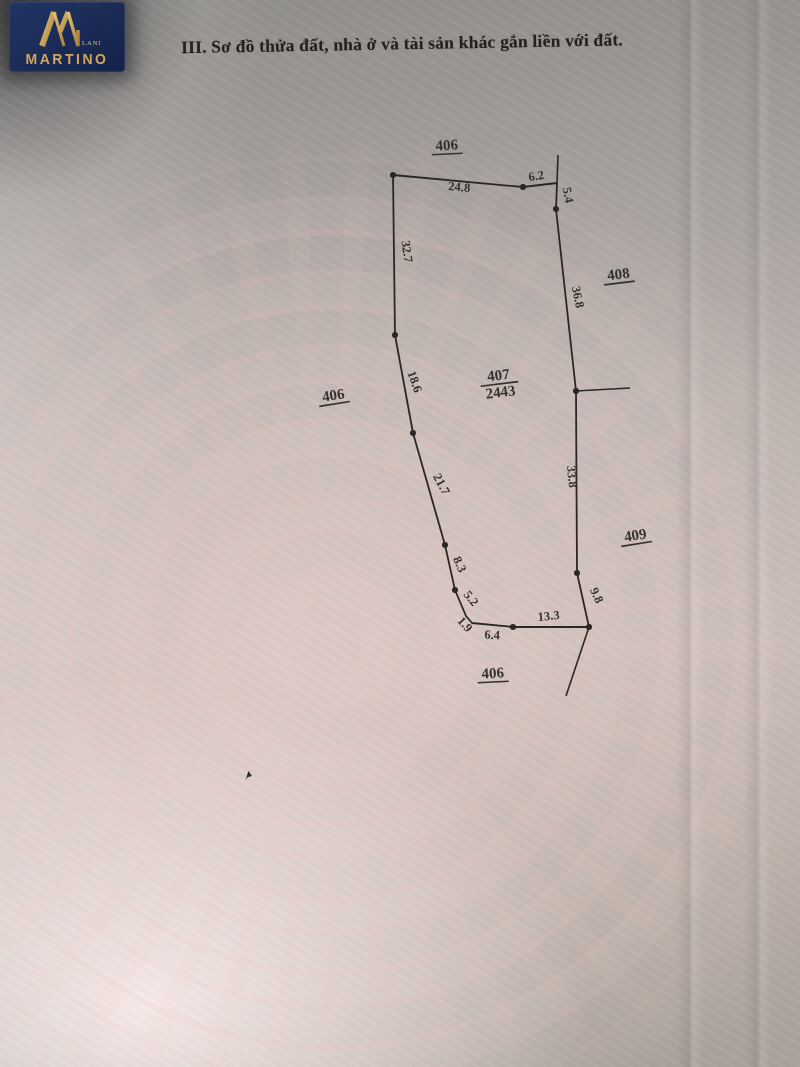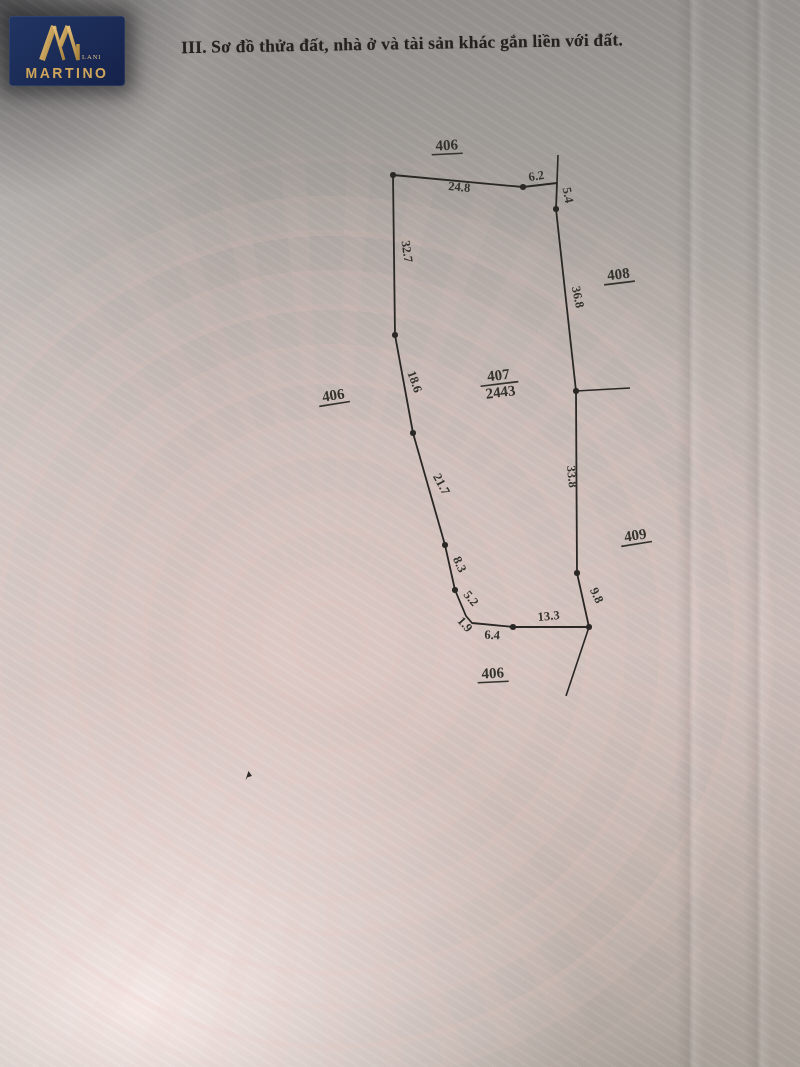--- a/index.html
+++ b/index.html
@@ -28,21 +28,21 @@
       repeating-conic-gradient(from 10deg, rgba(238,196,190,0.16) 0deg 3deg, rgba(238,196,190,0) 3deg 8deg),
       repeating-radial-gradient(circle, rgba(240,198,192,0) 0 34px, rgba(240,198,192,0.30) 34px 40px, rgba(248,222,218,0.12) 40px 68px, rgba(240,198,192,0.26) 68px 74px);
     -webkit-mask-image:radial-gradient(circle, #000 55%, transparent 72%);
     mask-image:radial-gradient(circle, #000 55%, transparent 72%);
     opacity:.55;filter:blur(.7px);
   }
   .crease{position:absolute;top:0;bottom:0;width:28px;
     background:linear-gradient(90deg, rgba(0,0,0,0) 0, rgba(66,62,58,0.11) 45%, rgba(255,255,255,0.10) 62%, rgba(0,0,0,0) 100%);}
   .crease.c1{left:676px;} .crease.c2{left:744px;}
   .logo{
-    position:absolute;left:9px;top:16px;width:116px;height:70px;
+    position:absolute;left:9px;top:2px;width:116px;height:70px;
     background:linear-gradient(145deg,#213563,#15224a);
     border-radius:4px;
     box-shadow:0 0 18px 9px rgba(10,12,16,0.45), inset 0 0 0 1px rgba(255,255,255,0.08);
     display:flex;flex-direction:column;align-items:center;justify-content:flex-end;
     padding-bottom:6px;box-sizing:border-box;
   }
   .logo-mark{position:absolute;left:50%;top:4px;transform:translateX(-50%);}
   .logo-brand{
     font-family:"Liberation Sans", sans-serif;font-weight:700;font-size:14px;
     letter-spacing:2.5px;color:#cfa55b;line-height:1;

